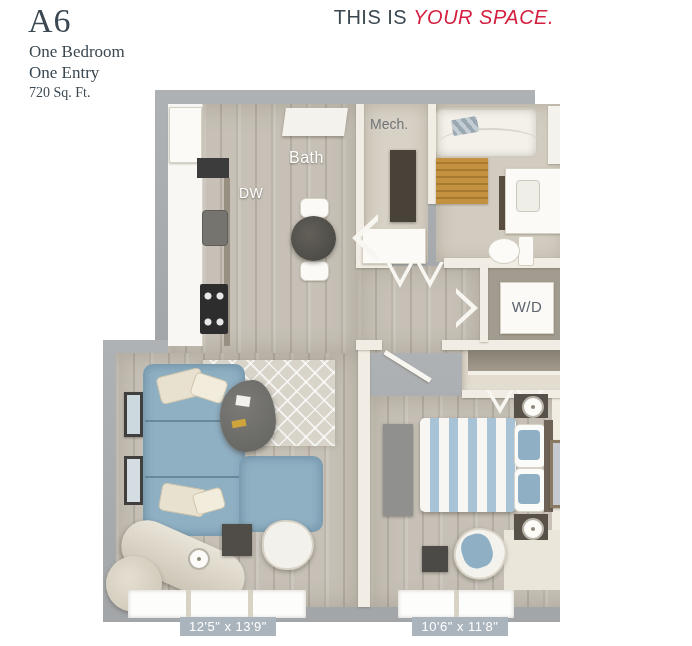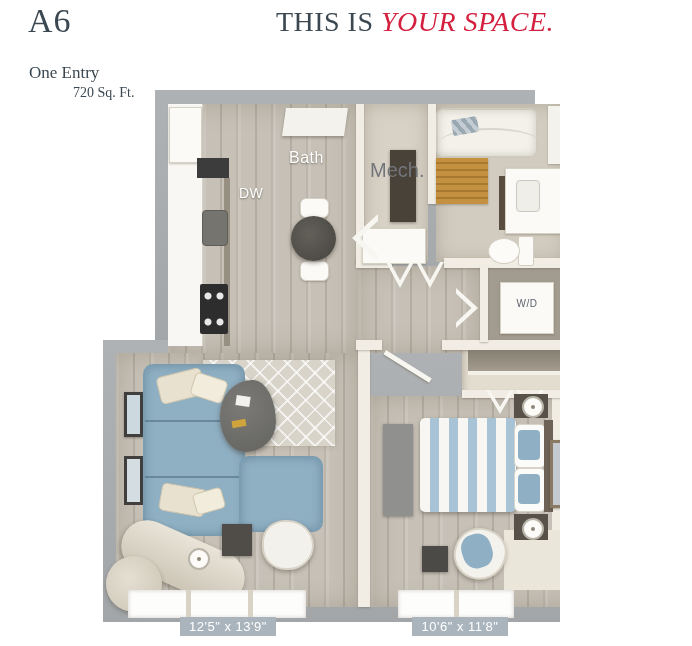--- a/index.html
+++ b/index.html
@@ -3,22 +3,22 @@
 <meta charset="utf-8">
 <style>
   html,body{margin:0;padding:0;background:#ffffff;}
   .canvas{position:relative;width:560px;height:646px;background:#fff;overflow:hidden;
           font-family:"Liberation Sans",sans-serif;}
   .abs{position:absolute;}
   
   .hdr{font-family:"Liberation Serif",serif;color:#3b4851;}
   .plan-code{left:28px;top:2px;font-size:34px;letter-spacing:1px;}
   .hline{left:29px;font-size:17px;}
-  .hsq{left:29px;font-size:14px;margin-left:44px;}
-  .tagline{right:6px;top:6px;font-family:Liberation Serif, serif;font-size:28px;
+  .hsq{left:29px;font-size:14px;}
+  .tagline{right:6px;top:6px;font-family:Liberation Sans, sans-serif;font-size:20px;
            letter-spacing:.5px;white-space:nowrap;color:#3b4851;}
   .tag-accent{color:#d41f3e;font-style:italic;}
   
   .gray{background:linear-gradient(180deg,#afb2b4,#a3a6a9);}
   .white-notch{background:#ffffff;}
   .wood{background-color:#c6c0b6;
         background-image:repeating-linear-gradient(90deg,
           rgba(255,255,255,.12) 0 3px,transparent 3px 17px,
           rgba(92,82,70,.18) 17px 19px,transparent 19px 33px,
           rgba(92,82,70,.10) 33px 35px);
@@ -48,20 +48,21 @@
          letter-spacing:.5px;}
   .win{background:#fdfdfc;box-shadow:inset 0 0 4px rgba(120,110,95,.35);}
   .mull{background:#d9d3c6;}
 </style>
 </head>
 <body>
 
 <div class="canvas">
 
   <div class="abs hdr plan-code">A6</div>
+  <div class="abs hdr hline" style="top:42px;">One Bedroom</div>
   <div class="abs hdr hline" style="top:63px;">One Entry</div>
   <div class="abs hdr hsq" style="top:85px;">720 Sq. Ft.</div>
   <div class="abs tagline">
     <span>THIS IS</span>
     <span class="tag-accent">YOUR SPACE.</span>
   </div>
 
   <div class="abs gray" style="left:155px;top:90px;width:423px;height:253px;"></div>
   <div class="abs white-notch" style="left:535px;top:90px;width:43px;height:46px;"></div>
   <div class="abs gray" style="left:103px;top:340px;width:497px;height:282px;"></div>
@@ -115,21 +116,21 @@
   <div class="abs" style="left:499px;top:176px;width:8px;height:54px;background:#584d40;"></div>
   <div class="abs whitebox" style="left:505px;top:168px;width:56px;height:64px;"></div>
   <div class="abs" style="left:516px;top:180px;width:22px;height:30px;border:1px solid #ccc8bd;border-radius:4px;background:#f0eee8;"></div>
   <div class="abs" style="left:548px;top:106px;width:16px;height:58px;background:#f4f2ec;box-shadow:0 1px 2px rgba(90,80,65,.35);"></div>
   <div class="abs" style="left:518px;top:236px;width:14px;height:28px;background:#fbfaf7;border:1px solid #d2cdc1;border-radius:2px;"></div>
   <div class="abs" style="left:488px;top:238px;width:30px;height:24px;background:#fcfbf8;border:1px solid #d2cdc1;border-radius:50%;"></div>
   <div class="abs v-door v-down" style="left:386px;top:262px;width:28px;height:26px;"></div>
   <div class="abs v-door v-down" style="left:416px;top:262px;width:28px;height:26px;"></div>
 
   <div class="abs whitebox" style="left:500px;top:282px;width:52px;height:50px;text-align:center;">
-    <span style="display:inline-block;margin-top:15px;font-size:10px;color:#5c646c;letter-spacing:.5px;">W/D</span>
+    <span style="display:inline-block;margin-top:15px;font-size:15px;color:#5c646c;letter-spacing:.5px;">W/D</span>
   </div>
   <div class="abs v-door v-right" style="left:456px;top:288px;width:22px;height:40px;"></div>
 
   <div class="abs" style="left:468px;top:350px;width:122px;height:22px;background:linear-gradient(180deg,#857e72,#a59d8f);"></div>
   <div class="abs" style="left:468px;top:371px;width:122px;height:4px;background:#f3f0e8;"></div>
   <div class="abs v-door v-down" style="left:486px;top:390px;width:28px;height:24px;"></div>
   <div class="abs v-door v-down" style="left:516px;top:390px;width:28px;height:24px;"></div>
   <div class="abs" style="left:386px;top:350px;width:54px;height:5px;background:#f8f6f0;transform:rotate(32deg);transform-origin:0 0;box-shadow:0 1px 2px rgba(90,80,65,.45);"></div>
 
   <div class="abs" style="left:124px;top:392px;width:19px;height:45px;background:#413f3d;padding:0;box-shadow:0 1px 2px rgba(60,55,45,.4);">
@@ -176,20 +177,20 @@
   <div class="abs" style="left:422px;top:546px;width:26px;height:26px;background:#4c4a47;box-shadow:0 1px 3px rgba(60,55,45,.5);"></div>
 
   <div class="abs win" style="left:128px;top:590px;width:178px;height:28px;">
     <div class="mull" style="position:absolute;left:58px;top:0;width:5px;height:28px;"></div>
     <div class="mull" style="position:absolute;left:120px;top:0;width:5px;height:28px;"></div>
   </div>
   <div class="abs win" style="left:398px;top:590px;width:116px;height:28px;">
     <div class="mull" style="position:absolute;left:56px;top:0;width:5px;height:28px;"></div>
   </div>
 
-  <div class="abs" style="left:370px;top:116px;font-size:20px;color:#71757a;margin-top:43px;">Mech.</div>
+  <div class="abs" style="left:370px;top:116px;font-size:14px;color:#71757a;">Mech.</div>
   <div class="abs label" style="left:289px;top:149px;font-size:16px;letter-spacing:.5px;">Bath</div>
   <div class="abs label" style="left:239px;top:185px;font-size:14px;letter-spacing:.5px;">DW</div>
 
   <div class="abs badge" style="left:180px;top:617px;width:96px;height:19px;">12'5" x 13'9"</div>
   <div class="abs badge" style="left:412px;top:617px;width:96px;height:19px;">10'6" x 11'8"</div>
 
 </div>
 
 </body></html>

